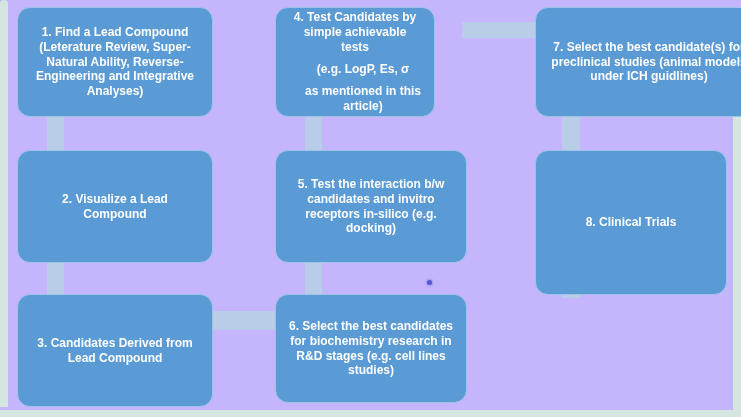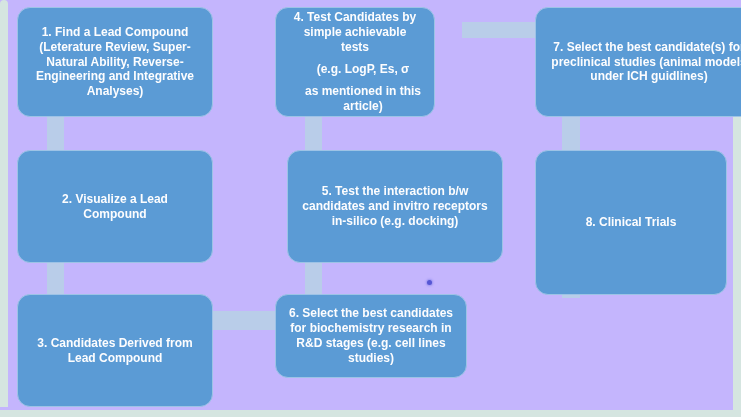--- a/index.html
+++ b/index.html
@@ -39,22 +39,22 @@
     font-weight: 600;
     line-height: 1.24;
   }
   .box p { margin: 0; }
   .box p + p { margin-top: 7px; padding-left: 16px; }
 
   .box-1 { left: 17px;  top: 7px;   width: 196px; height: 110px; }
   .box-2 { left: 17px;  top: 150px; width: 196px; height: 113px; }
   .box-3 { left: 17px;  top: 294px; width: 196px; height: 113px; }
   .box-4 { left: 275px; top: 7px;   width: 160px; height: 110px; }
-  .box-5 { left: 275px; top: 150px; width: 216px; height: 113px; margin-left: 12px; }
-  .box-6 { left: 275px; top: 294px; width: 192px; height: 84px; }
+  .box-5 { left: 275px; top: 150px; width: 192px; height: 113px; }
+  .box-6 { left: 275px; top: 294px; width: 192px; height: 109px; }
   .box-7 { left: 535px; top: 7px;   width: 228px; height: 110px; }
   .box-8 { left: 535px; top: 150px; width: 192px; height: 145px; }
   .box-9 { left: 535px; top: 294px; width: 192px; height: 113px; }
 
   .conn-1-2 { left: 47px;  top: 112px; width: 17px; height: 42px; }
   .conn-2-3 { left: 47px;  top: 258px; width: 17px; height: 40px; }
   .conn-4-5 { left: 305px; top: 112px; width: 17px; height: 42px; }
   .conn-5-6 { left: 305px; top: 258px; width: 17px; height: 40px; }
   .conn-7-8 { left: 562px; top: 112px; width: 18px; height: 42px; }
   .conn-8-9 { left: 562px; top: 258px; width: 18px; height: 40px; }

